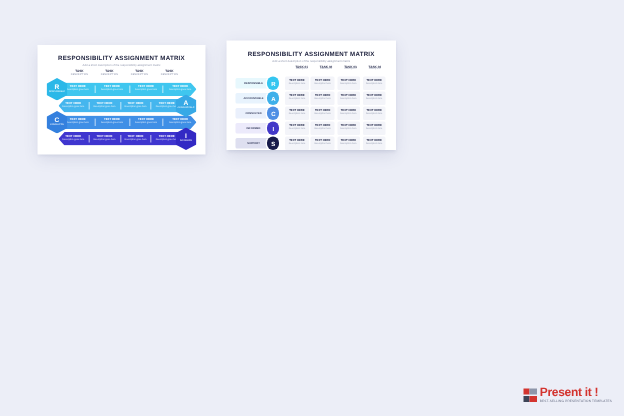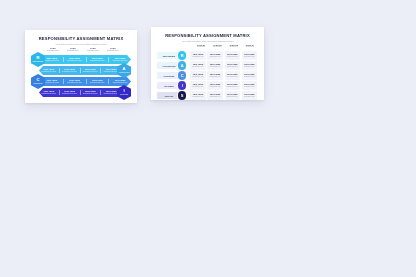--- a/index.html
+++ b/index.html
@@ -403,14 +403,26 @@
           </div>
           <div class="r-cell">
             <span class="t">TEXT HERE</span>
             <span class="s">Description here</span>
           </div>
         </div>
       </div>
     </div>
   </div>
 
+  <div id="logo">
+    <div class="logo-mark">
+      <i class="lm1"></i>
+        <i class="lm2"></i>
+        <i class="lm3"></i>
+        <i class="lm4"></i>
+    </div>
+    <div class="logo-txt">
+      <span class="logo-name">Present it !</span>
+      <span class="logo-tag">BEST-SELLING PRESENTATION TEMPLATES</span>
+    </div>
+  </div>
 
 </div>
 
 </body></html>

